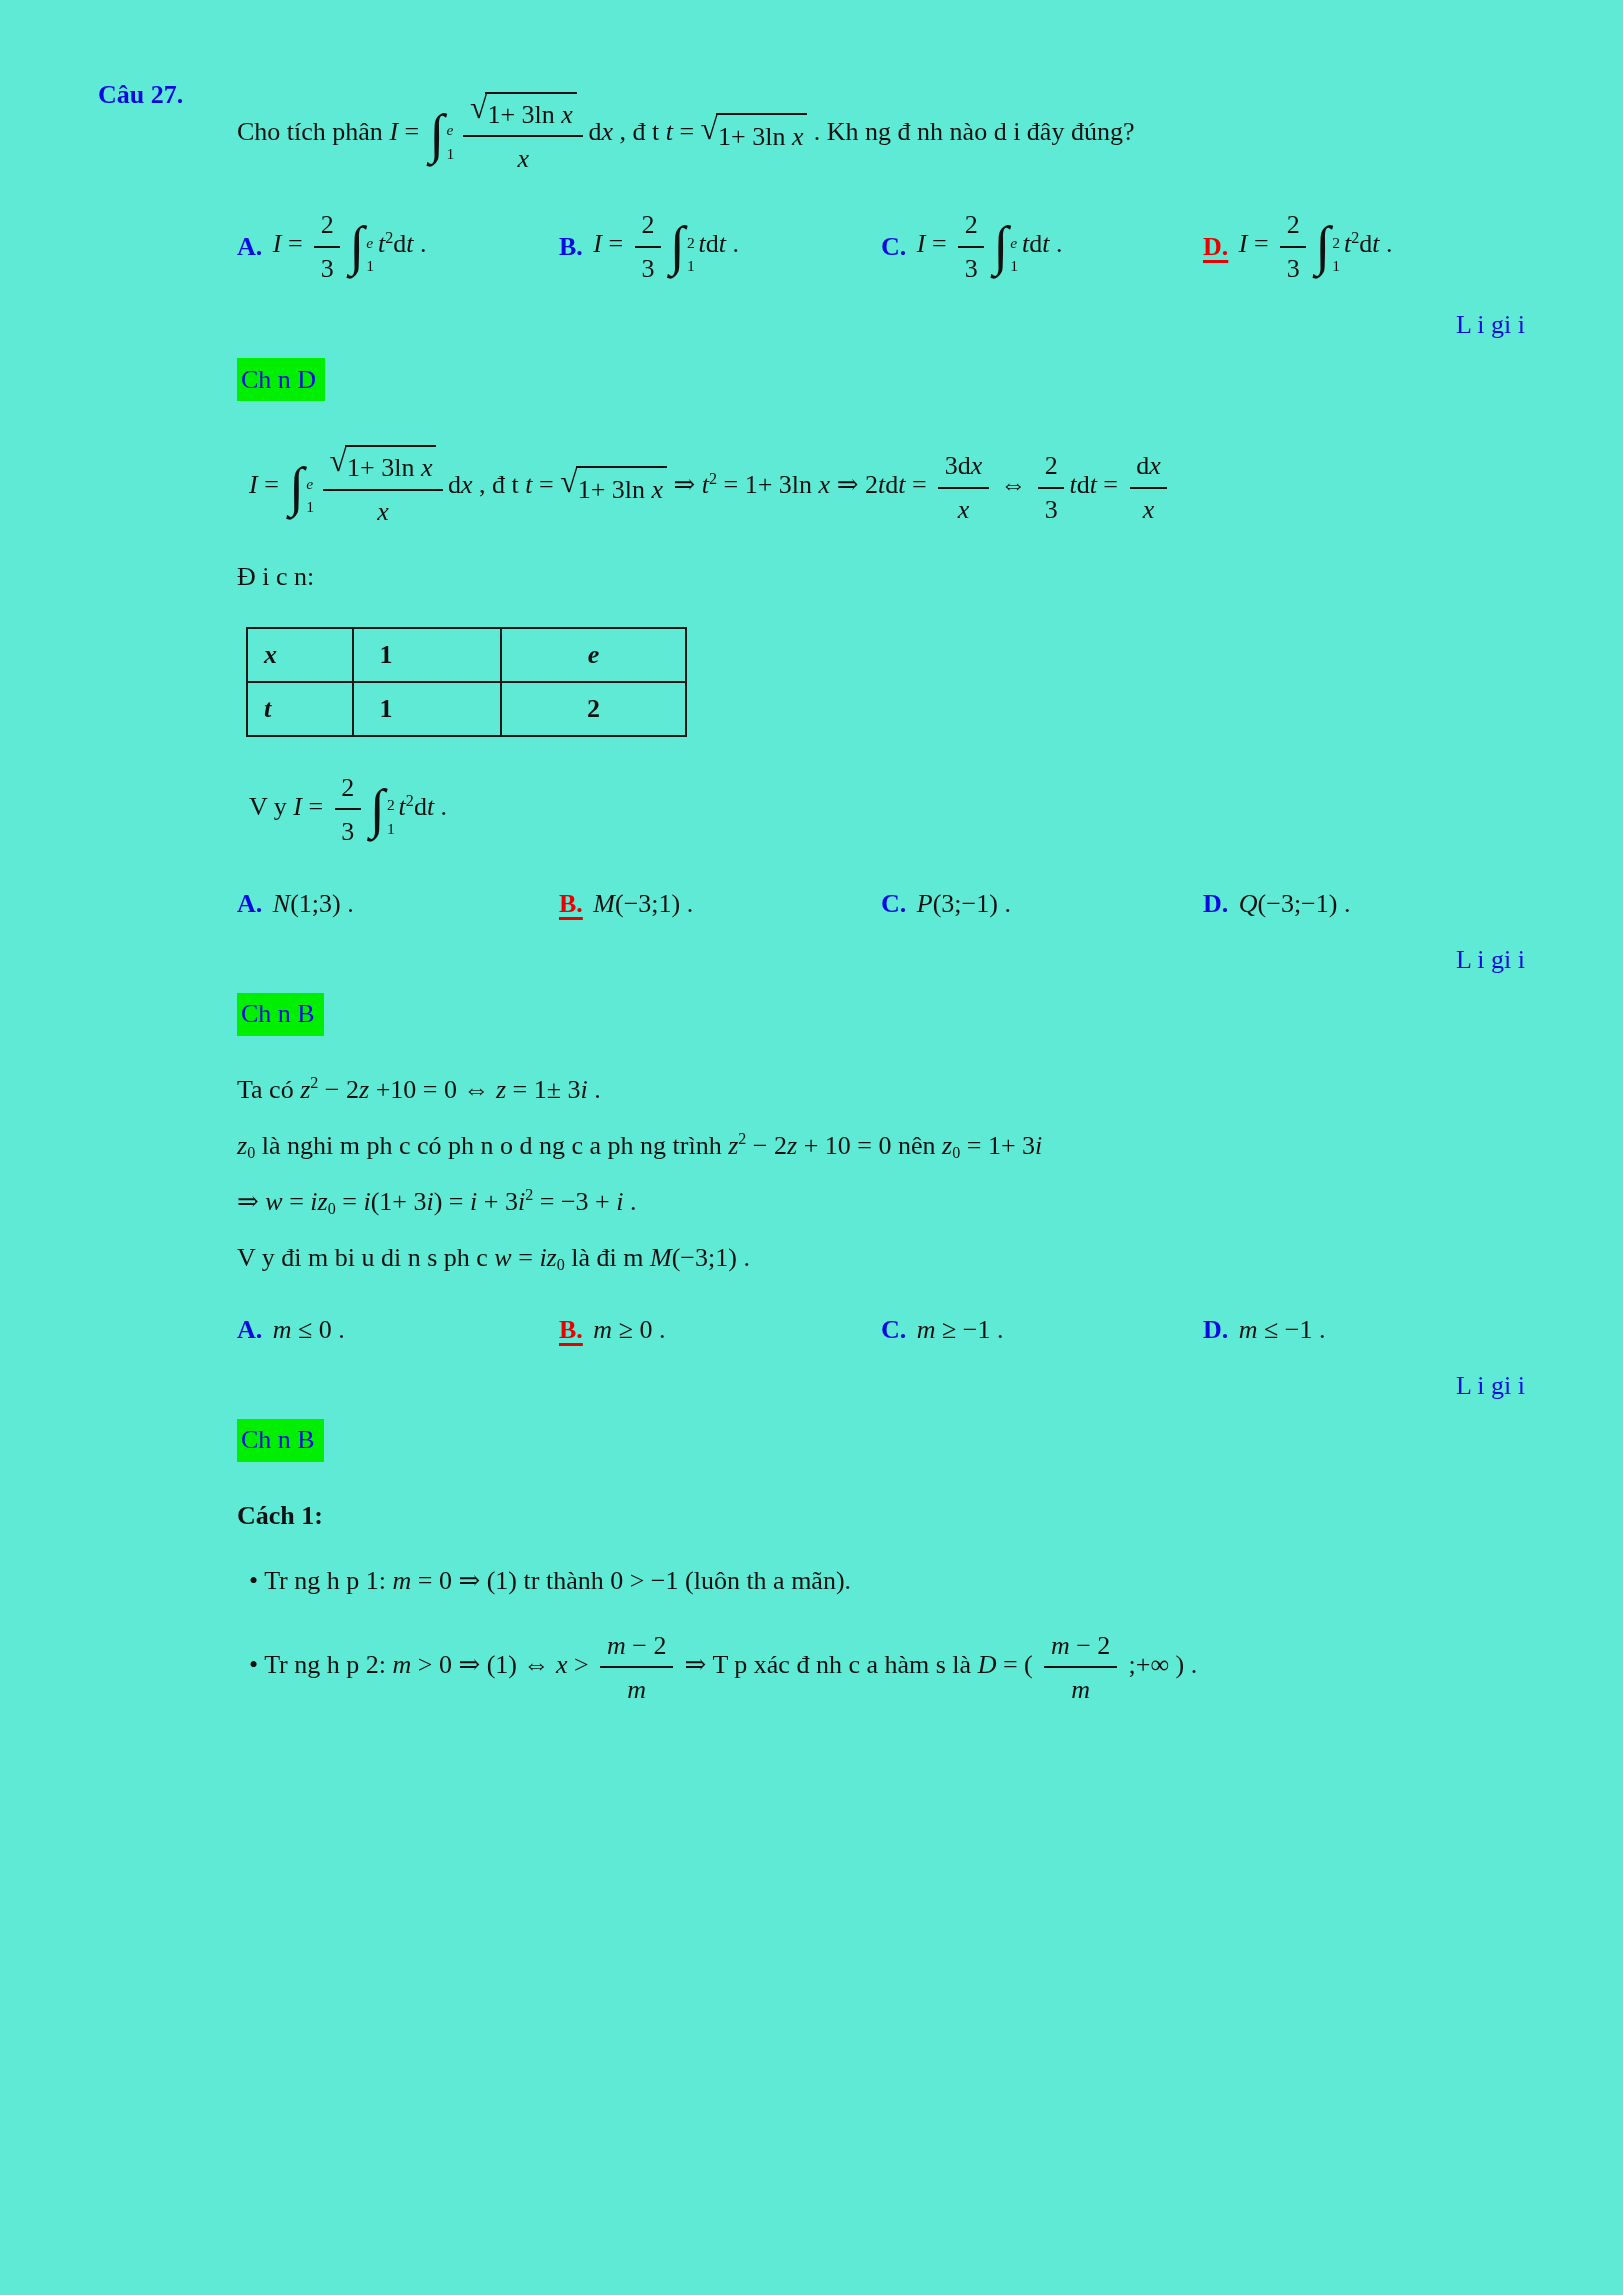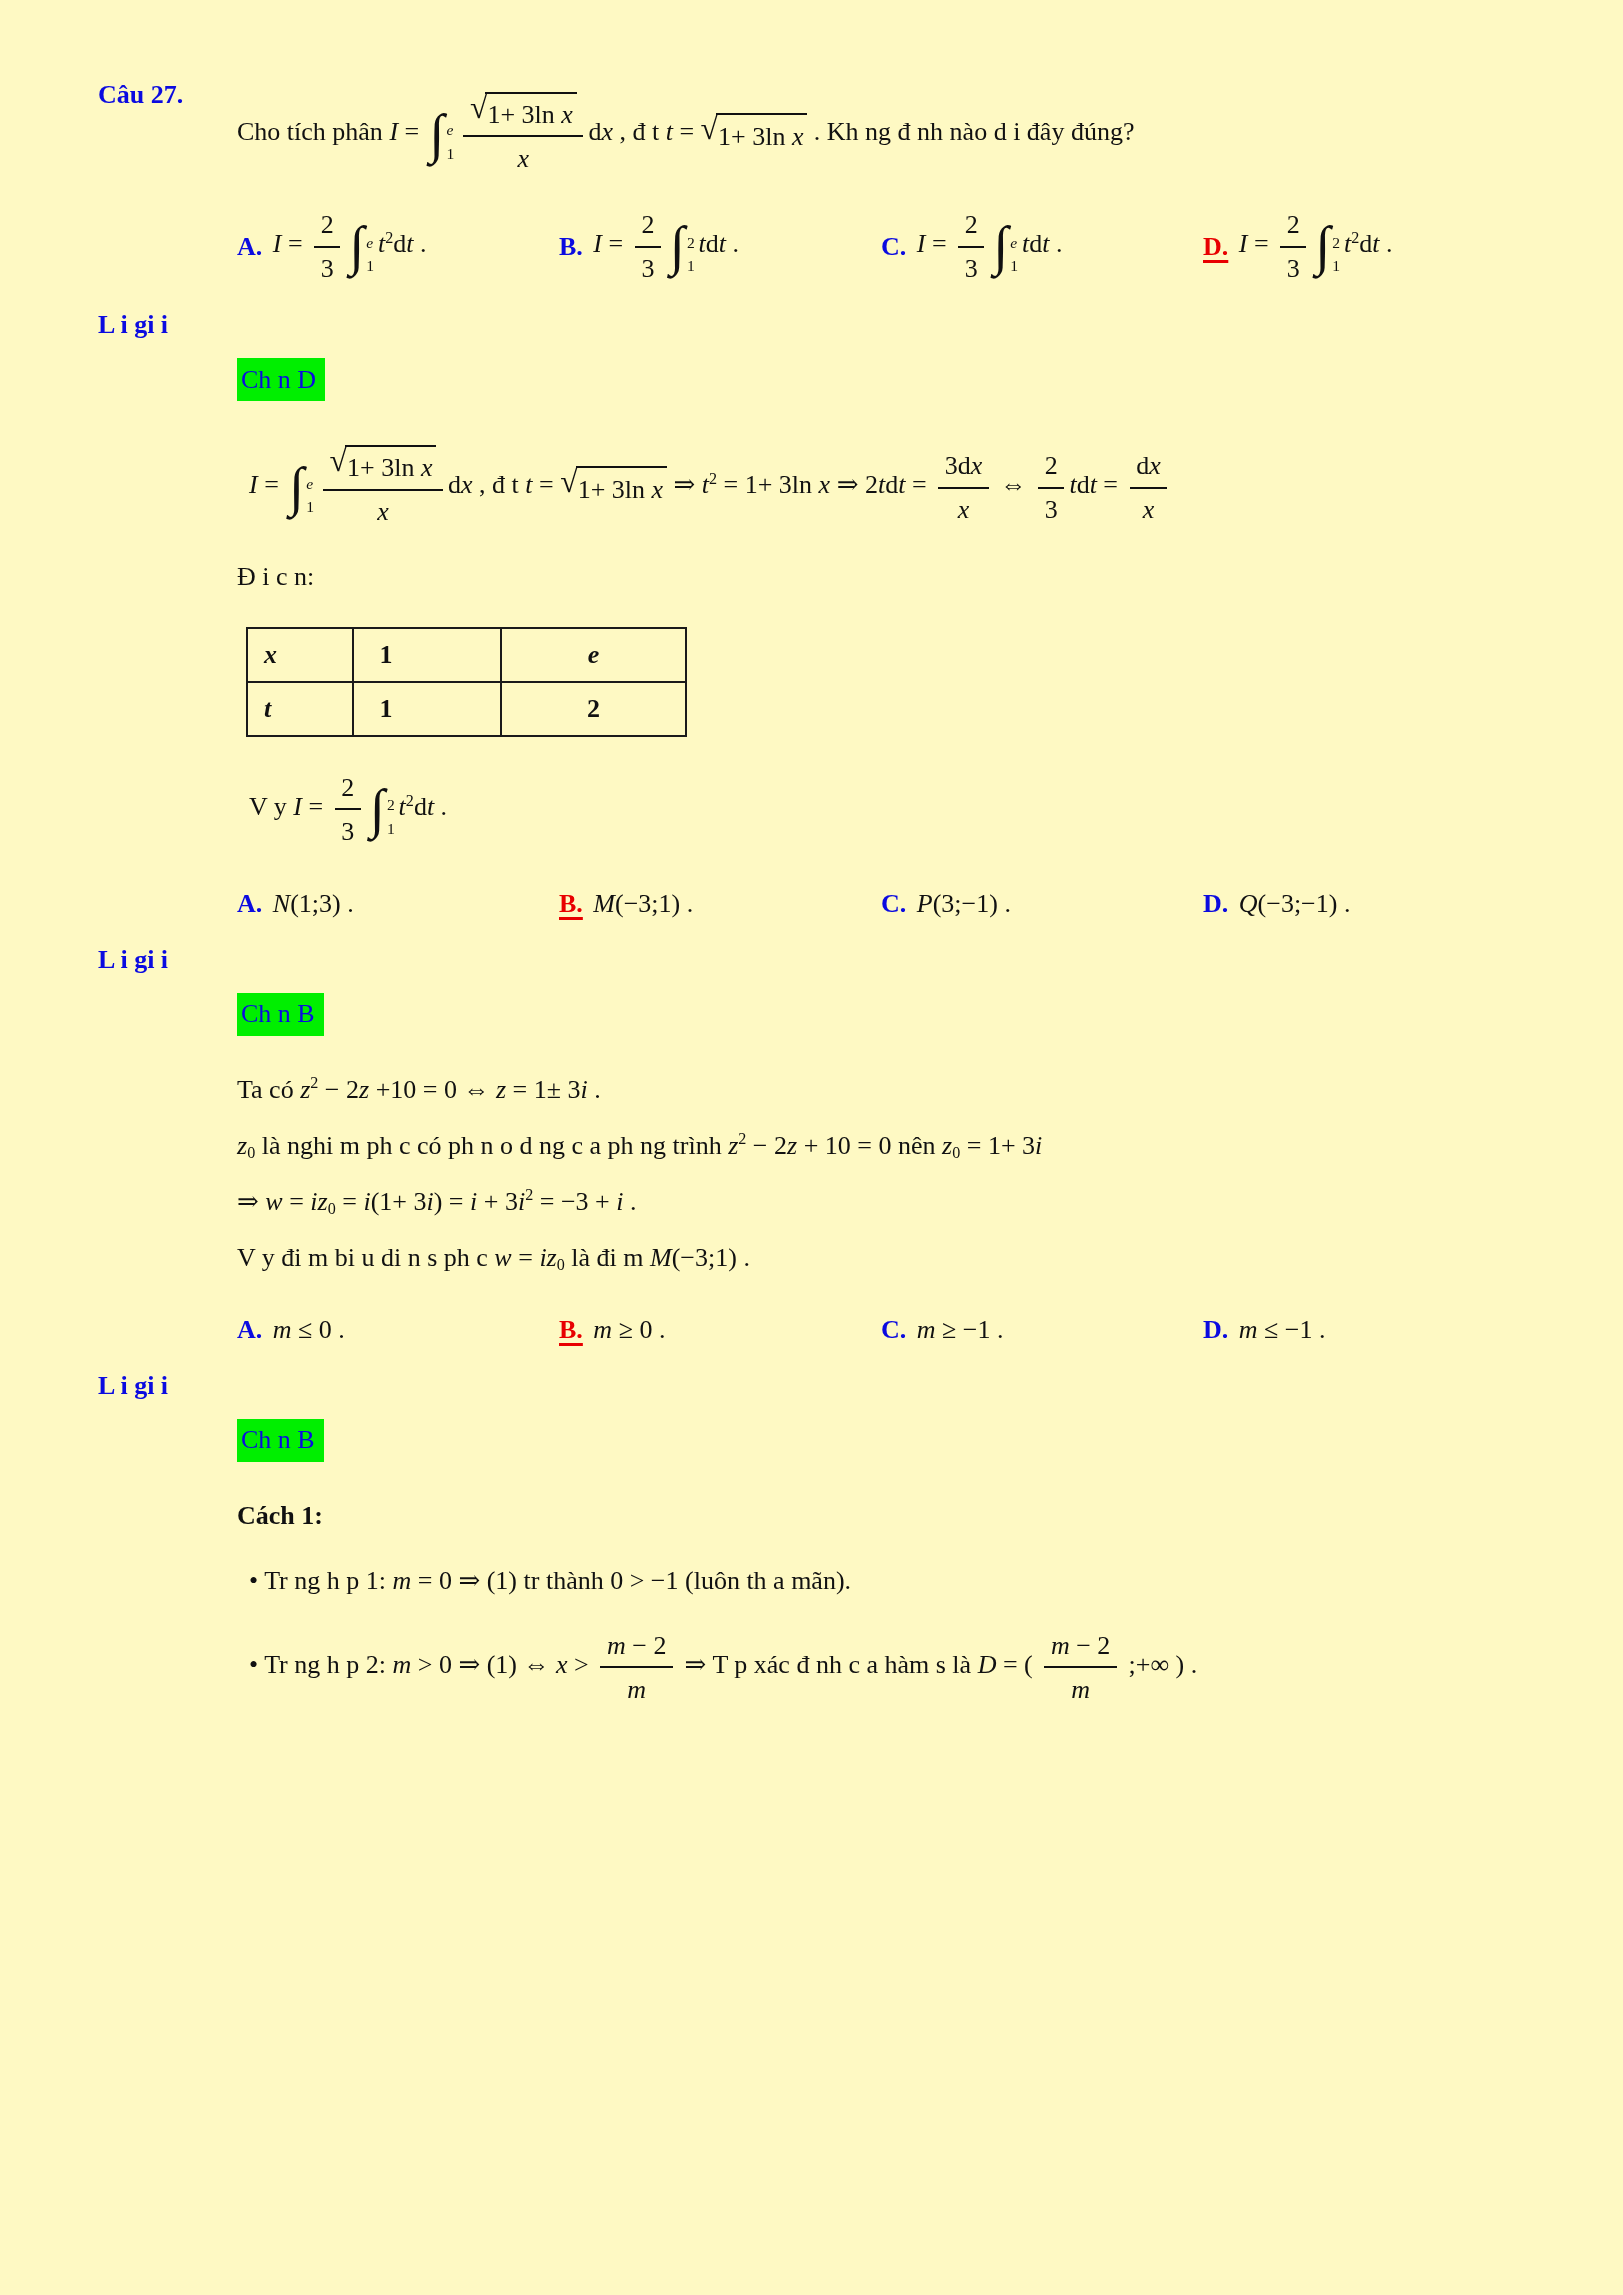--- a/index.html
+++ b/index.html
@@ -6,31 +6,31 @@
     --blue:#0b0be0;
     --red:#e80000;
     --green:#00ef00;
     --ink:#111111;
   }
   html,body{margin:0;padding:0;background:#ffffff;}
   body{font-family:"Liberation Serif","DejaVu Serif",serif;color:var(--ink);}
   .page{
     width:1623px;min-height:2295px;box-sizing:border-box;
     padding:75px 98px 85px 98px;
-    font-size:26px;line-height:1.5;background:#fef9c3;
+    font-size:26px;line-height:1.5;background:#5eead4;
   }
   .question{margin-bottom:33px;}
   .q-head{display:grid;grid-template-columns:139px 1fr;align-items:start;}
   .q-label{color:var(--blue);font-weight:bold;white-space:nowrap;}
   .q-stem{min-height:39px;margin-top:16px;}
   .answers{display:flex;margin:27.5px 0 7.9px 139px;align-items:center;}
   .answer{flex:1;display:flex;align-items:center;gap:10.5px;min-width:0;}
   .ans-letter{color:var(--blue);font-weight:bold;}
   .ans-letter.correct{color:var(--red);text-decoration:underline;text-decoration-thickness:2.6px;text-underline-offset:4.6px;}
-  .sol-heading{text-align:left;color:var(--blue);font-weight:bold;margin:17px 0 11.8px 0;}
+  .sol-heading{text-align:right;color:var(--blue);font-weight:normal;margin:17px 0 11.8px 0;}
   .sol-body{margin-left:139px;}
   .choice{
     display:inline-block;background:var(--green);color:var(--blue);
     font-weight:normal;padding:1.3px 9.2px 2.6px 3.9px;margin:2.6px 0 17px 0;
   }
   .sol-line{margin:26px 12px;}
   .sol-line.tight{margin:17px 0;}
   .bold{font-weight:bold;}
   
   .val-table{border-collapse:collapse;margin:31px 0 31px 9.2px;font-weight:bold;}

